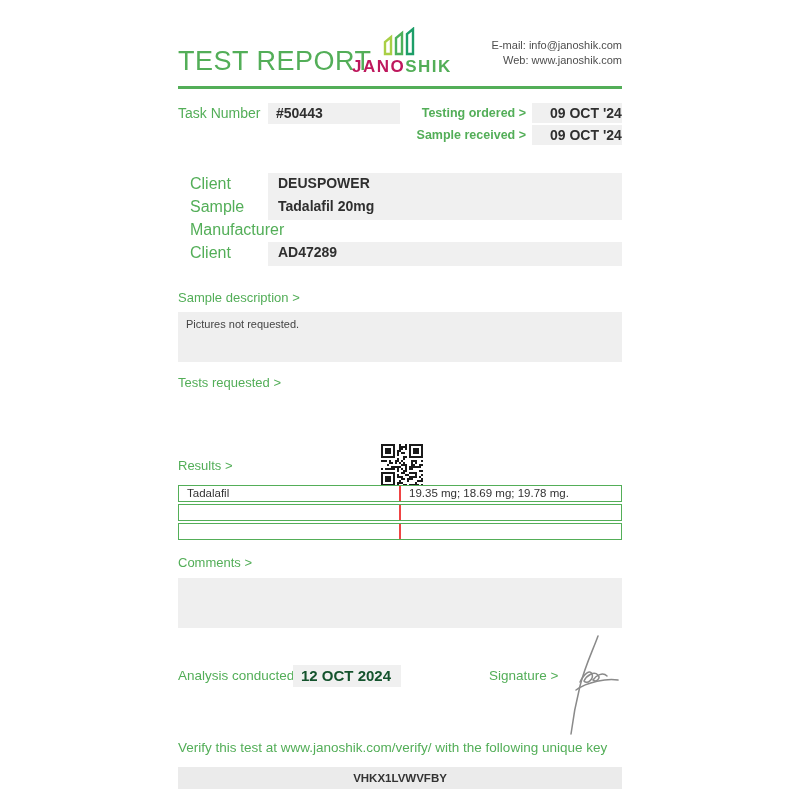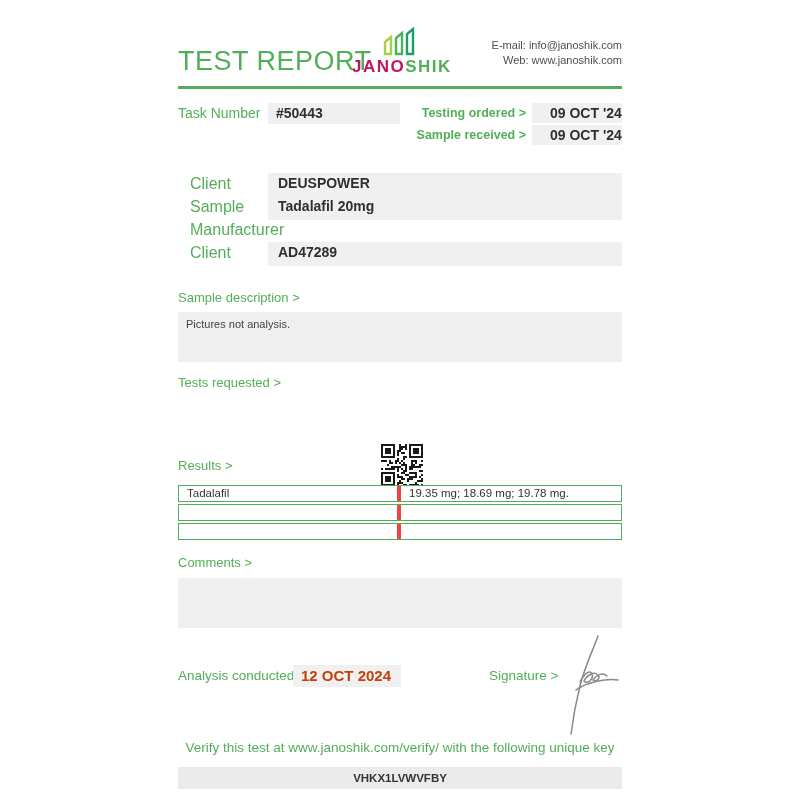--- a/index.html
+++ b/index.html
@@ -31,30 +31,30 @@
   .info-value-box { position:absolute; left:90px; top:0; width:354px; height:24px; background:#f0f0f0; font-size:14px; font-weight:600; color:#2f2f2f; line-height:21px; padding-left:10px; }
 
   
   .section-label { position:absolute; left:178px; font-size:13px; color:#53ae58; }
   .section-box { position:absolute; left:178px; width:444px; height:50px; background:#efefef; font-size:11px; color:#444; padding:6px 8px; }
 
   
   .qr { position:absolute; left:381px; top:444px; }
   .results-table { position:absolute; left:178px; top:485px; width:444px; }
   .tr { display:flex; height:17px; border:1px solid #53ae58; margin-bottom:2px; background:#ffffff; }
-  .td-name { width:222px; border-right:4px solid #ef4444; font-size:11.5px; color:#333; line-height:15px; padding-left:8px; }
+  .td-name { width:222px; border-right:2px solid #ef4444; font-size:11.5px; color:#333; line-height:15px; padding-left:8px; }
   .td-value { flex:1; font-size:11.5px; color:#333; line-height:15px; padding-left:8px; }
 
   
   .analysis-label { position:absolute; left:178px; top:668px; font-size:13.5px; color:#53ae58; }
-  .analysis-value-box { position:absolute; left:293px; top:665px; width:108px; height:22px; background:#f0f0f0; font-size:15px; font-weight:600; color:#c2410c; line-height:22px; padding-left:8px; }
+  .analysis-value-box { position:absolute; left:293px; top:665px; width:108px; height:22px; background:#f0f0f0; font-size:15px; font-weight:600; color:#14532d; line-height:22px; padding-left:8px; }
   .signature-label { position:absolute; left:489px; top:668px; font-size:13.5px; color:#53ae58; }
   .signature-svg { position:absolute; left:552px; top:630px; }
 
-  .verify-text { position:absolute; left:178px; top:740px; width:444px; text-align:center; font-size:13.5px; color:#53ae58; }
+  .verify-text { position:absolute; left:178px; top:740px; width:444px; font-size:13.5px; color:#53ae58; }
   .key-box { position:absolute; left:178px; top:767px; width:444px; height:22px; background:#ebebeb; text-align:center; font-size:11.5px; font-weight:600; color:#333; line-height:22px; }
 </style>
 </head>
 <body>
 
 <div id="page">
 
   <div class="report-title">TEST REPORT</div>
 
   <div class="logo-block">
@@ -97,21 +97,21 @@
   </div>
   <div class="info-row" style="top:219px">
     <span class="info-label">Manufacturer</span>
   </div>
   <div class="info-row" style="top:242px">
     <span class="info-label">Client</span>
     <span class="info-value-box">AD47289</span>
   </div>
 
   <div class="section-label" style="top:290px">Sample description &gt;</div>
-  <div class="section-box" style="top:312px">Pictures not analysis.</div>
+  <div class="section-box" style="top:312px">Pictures not requested.</div>
 
   <div class="section-label" style="top:375px">Tests requested &gt;</div>
 
   <div class="section-label" style="top:458px">Results &gt;</div>
   <svg class="qr" width="42" height="42" viewBox="0 0 42 42">
       <rect x="0" y="0" width="2" height="2" fill="#1a1a1a"></rect>
       <rect x="2" y="0" width="2" height="2" fill="#1a1a1a"></rect>
       <rect x="4" y="0" width="2" height="2" fill="#1a1a1a"></rect>
       <rect x="6" y="0" width="2" height="2" fill="#1a1a1a"></rect>
       <rect x="8" y="0" width="2" height="2" fill="#1a1a1a"></rect>

